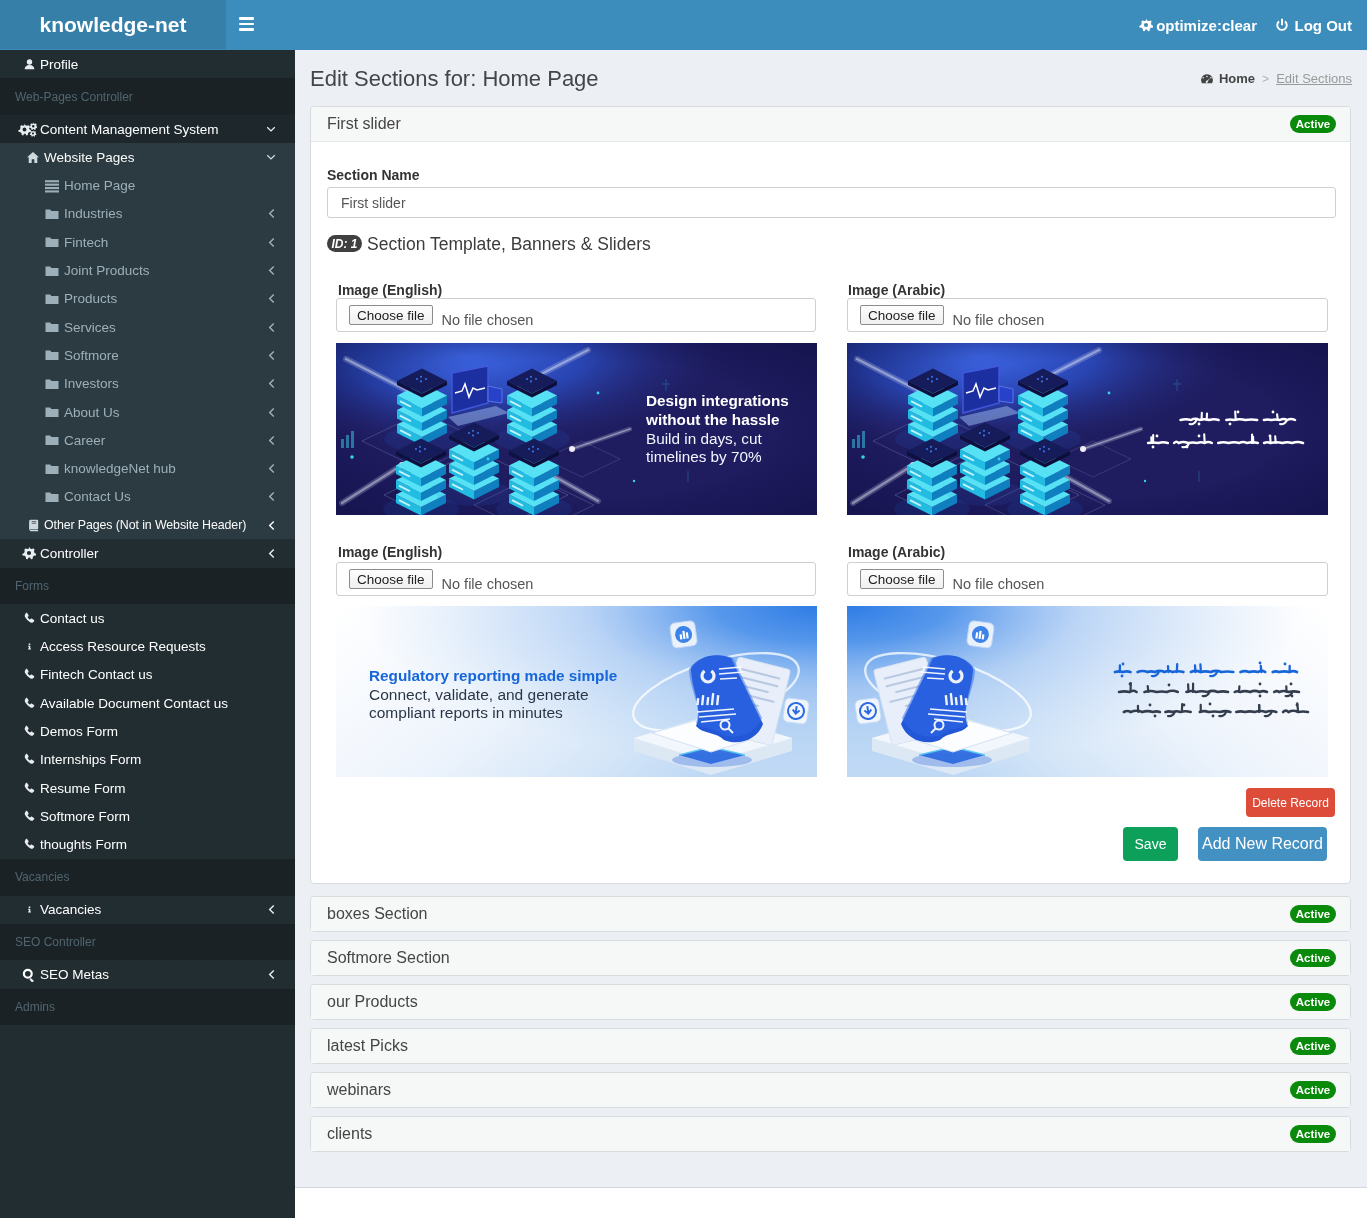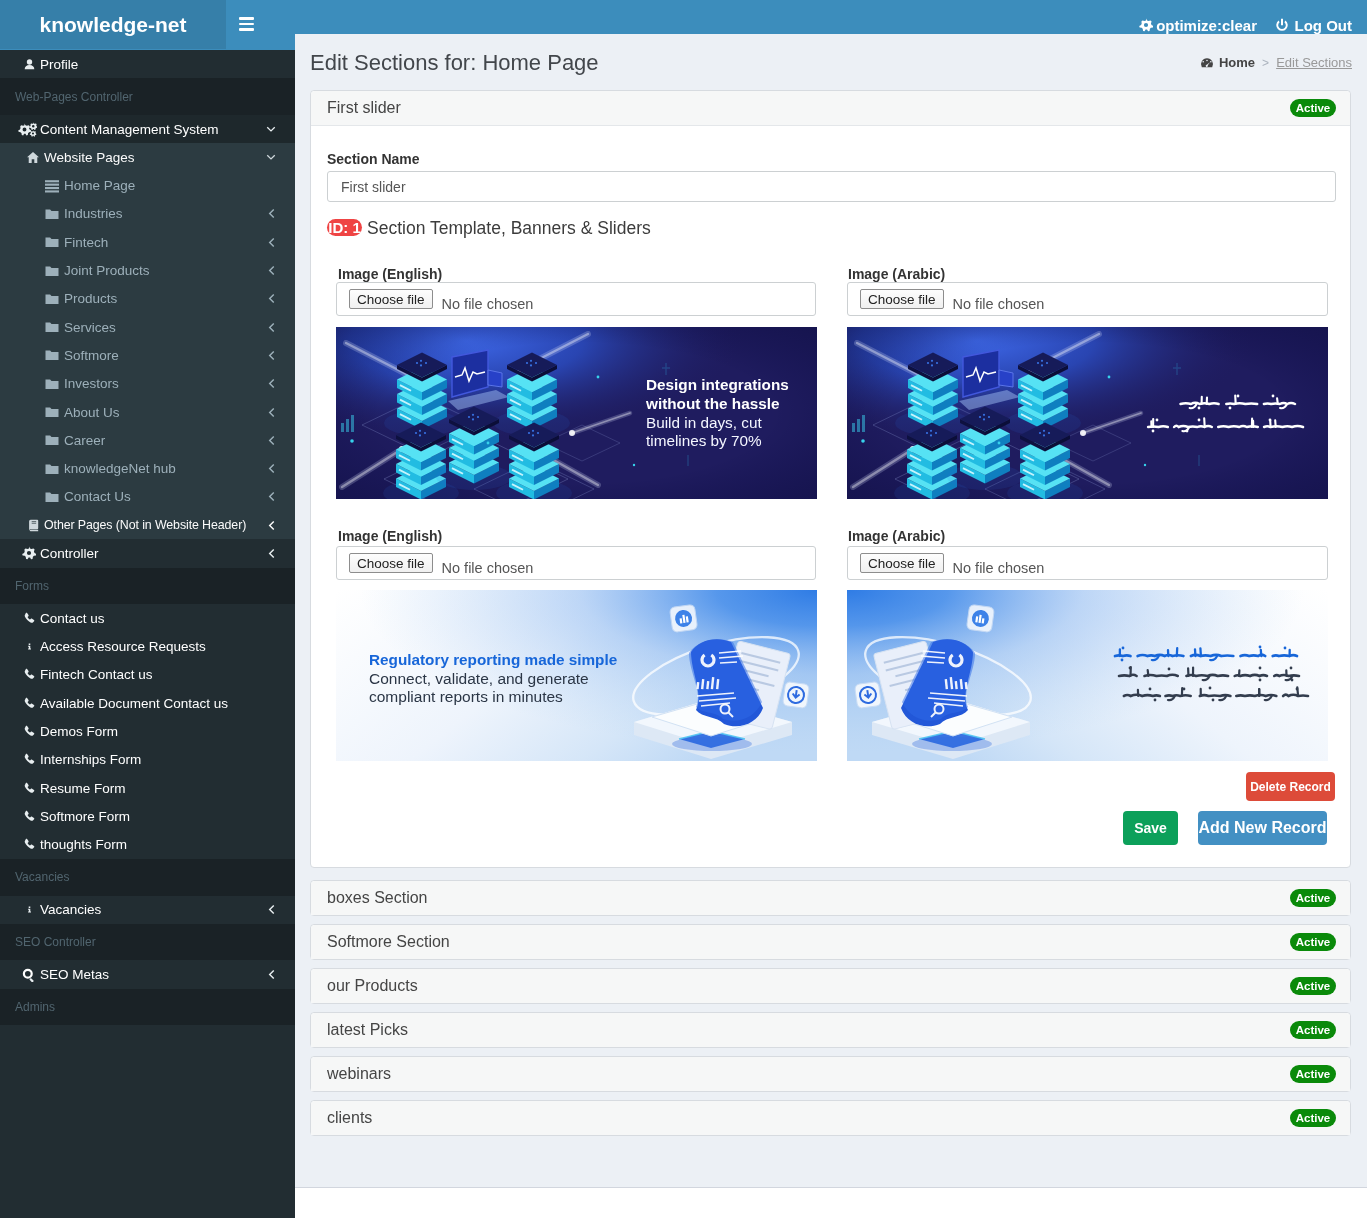--- a/index.html
+++ b/index.html
@@ -24,44 +24,44 @@
 .srow.lvl3 .ic { left:44px; }
 .srow.lvl3 .txt { margin-left:64px; }
 .srow.active { background:#1e282c; }
 .tree { background:#2c3b41; }
 .tree .lvl3 { color:#9db0ba; }
 .tree .lvl2 { color:#fbfbfb; }
 .chev { position:absolute; right:19px; width:10px; display:flex; justify-content:center; }
 svg.i { display:block; }
 
 
-#content { position:absolute; left:295px; top:34px; width:1072px; height:1137px; background:#ecf0f5; }
+#content { position:absolute; left:295px; top:50px; width:1072px; height:1137px; background:#ecf0f5; }
 #pgtitle { position:absolute; left:15px; top:16px; font-size:22px; color:#42464b; }
 #crumbs { position:absolute; right:15px; top:21px; font-size:13px; color:#444; display:flex; align-items:center; }
 #crumbs .sep { color:#aab2bd; margin:0 7px; font-size:12px; }
 #crumbs .muted { color:#999;text-decoration:underline; }
 
 .card { position:absolute; left:15px; width:1041px; background:#fff; border:1px solid #d7dbe0; border-radius:4px; }
 .chead { height:35px; background:#f6f7f7; border-bottom:1px solid #e4e7ea; border-radius:4px 4px 0 0; display:flex; align-items:center; padding:0 14px 0 16px; font-size:16px; color:#454545; position:relative; }
 .badge-active { position:absolute; right:14px; top:50%; transform:translateY(-50%); background:#0a8a0a; color:#fff; font-weight:bold; font-size:11.5px; border-radius:9.5px; width:46px; height:18px; display:flex; align-items:center; justify-content:center; }
 
 #card1 { top:56px; height:778px; }
 
 .lbl { position:absolute; font-weight:bold; font-size:14px; color:#333;text-align:center; }
 #inp-name { position:absolute; left:16px; top:80px; width:1009px; height:31px; border:1px solid #ccd0d2; border-radius:3px; font-size:14px; color:#555; display:flex; align-items:center; padding-left:13px; background:#fff; }
-.idpill { position:absolute; left:16px; top:128px; width:35px; height:17px; background:#ef4444; border-radius:9px; color:#fff; font-size:15px; font-weight:bold; display:flex; align-items:center; justify-content:center; }
+.idpill { position:absolute; left:16px; top:128px; width:35px; height:17px; background:#404040; border-radius:9px; color:#fff; font-size:12px; font-weight:bold; display:flex; align-items:center; justify-content:center;font-style:italic; }
 #tmpl-title { position:absolute; left:56px; top:127px; font-size:17.5px; color:#3c3c3c; }
 
 .filebox { position:absolute; height:34px; border:1px solid #ccd0d2; border-radius:3px; background:#fff; display:flex; align-items:center; padding-left:12px; }
 .cfbtn { border:1px solid #8d8d8d; border-radius:2px; background:linear-gradient(#fdfdfd,#f0f0f0); font-size:13.5px; color:#222; height:20px; display:flex; align-items:center; padding:0 7px; }
 .cftxt { margin-left:9px; font-size:14.5px; color:#555;margin-top:10px; }
 
 .banner { position:absolute; width:380px; }
 
-.btn { position:absolute; color:#fff; font-weight:bold; border-radius:4px; display:flex; align-items:center; justify-content:center; }
+.btn { position:absolute; color:#fff; font-weight:normal; border-radius:4px; display:flex; align-items:center; justify-content:center; }
 #btn-del { right:15px; top:681px; width:89px; height:29px; background:#dd4b39; font-size:12px; white-space:nowrap; }
 #btn-save { left:812px; top:720px; width:55px; height:34px; background:#0ca05a; font-size:14px; }
 #btn-add { left:887px; top:720px; width:129px; height:34px; background:#4390c3; font-size:16px; }
 
 #footer { position:absolute; left:295px; top:1187px; width:1072px; height:31px; background:#fff; border-top:1px solid #d2d6de; }
 </style>
 </head>
 <body>
 
 <svg width="0" height="0" style="position:absolute">

